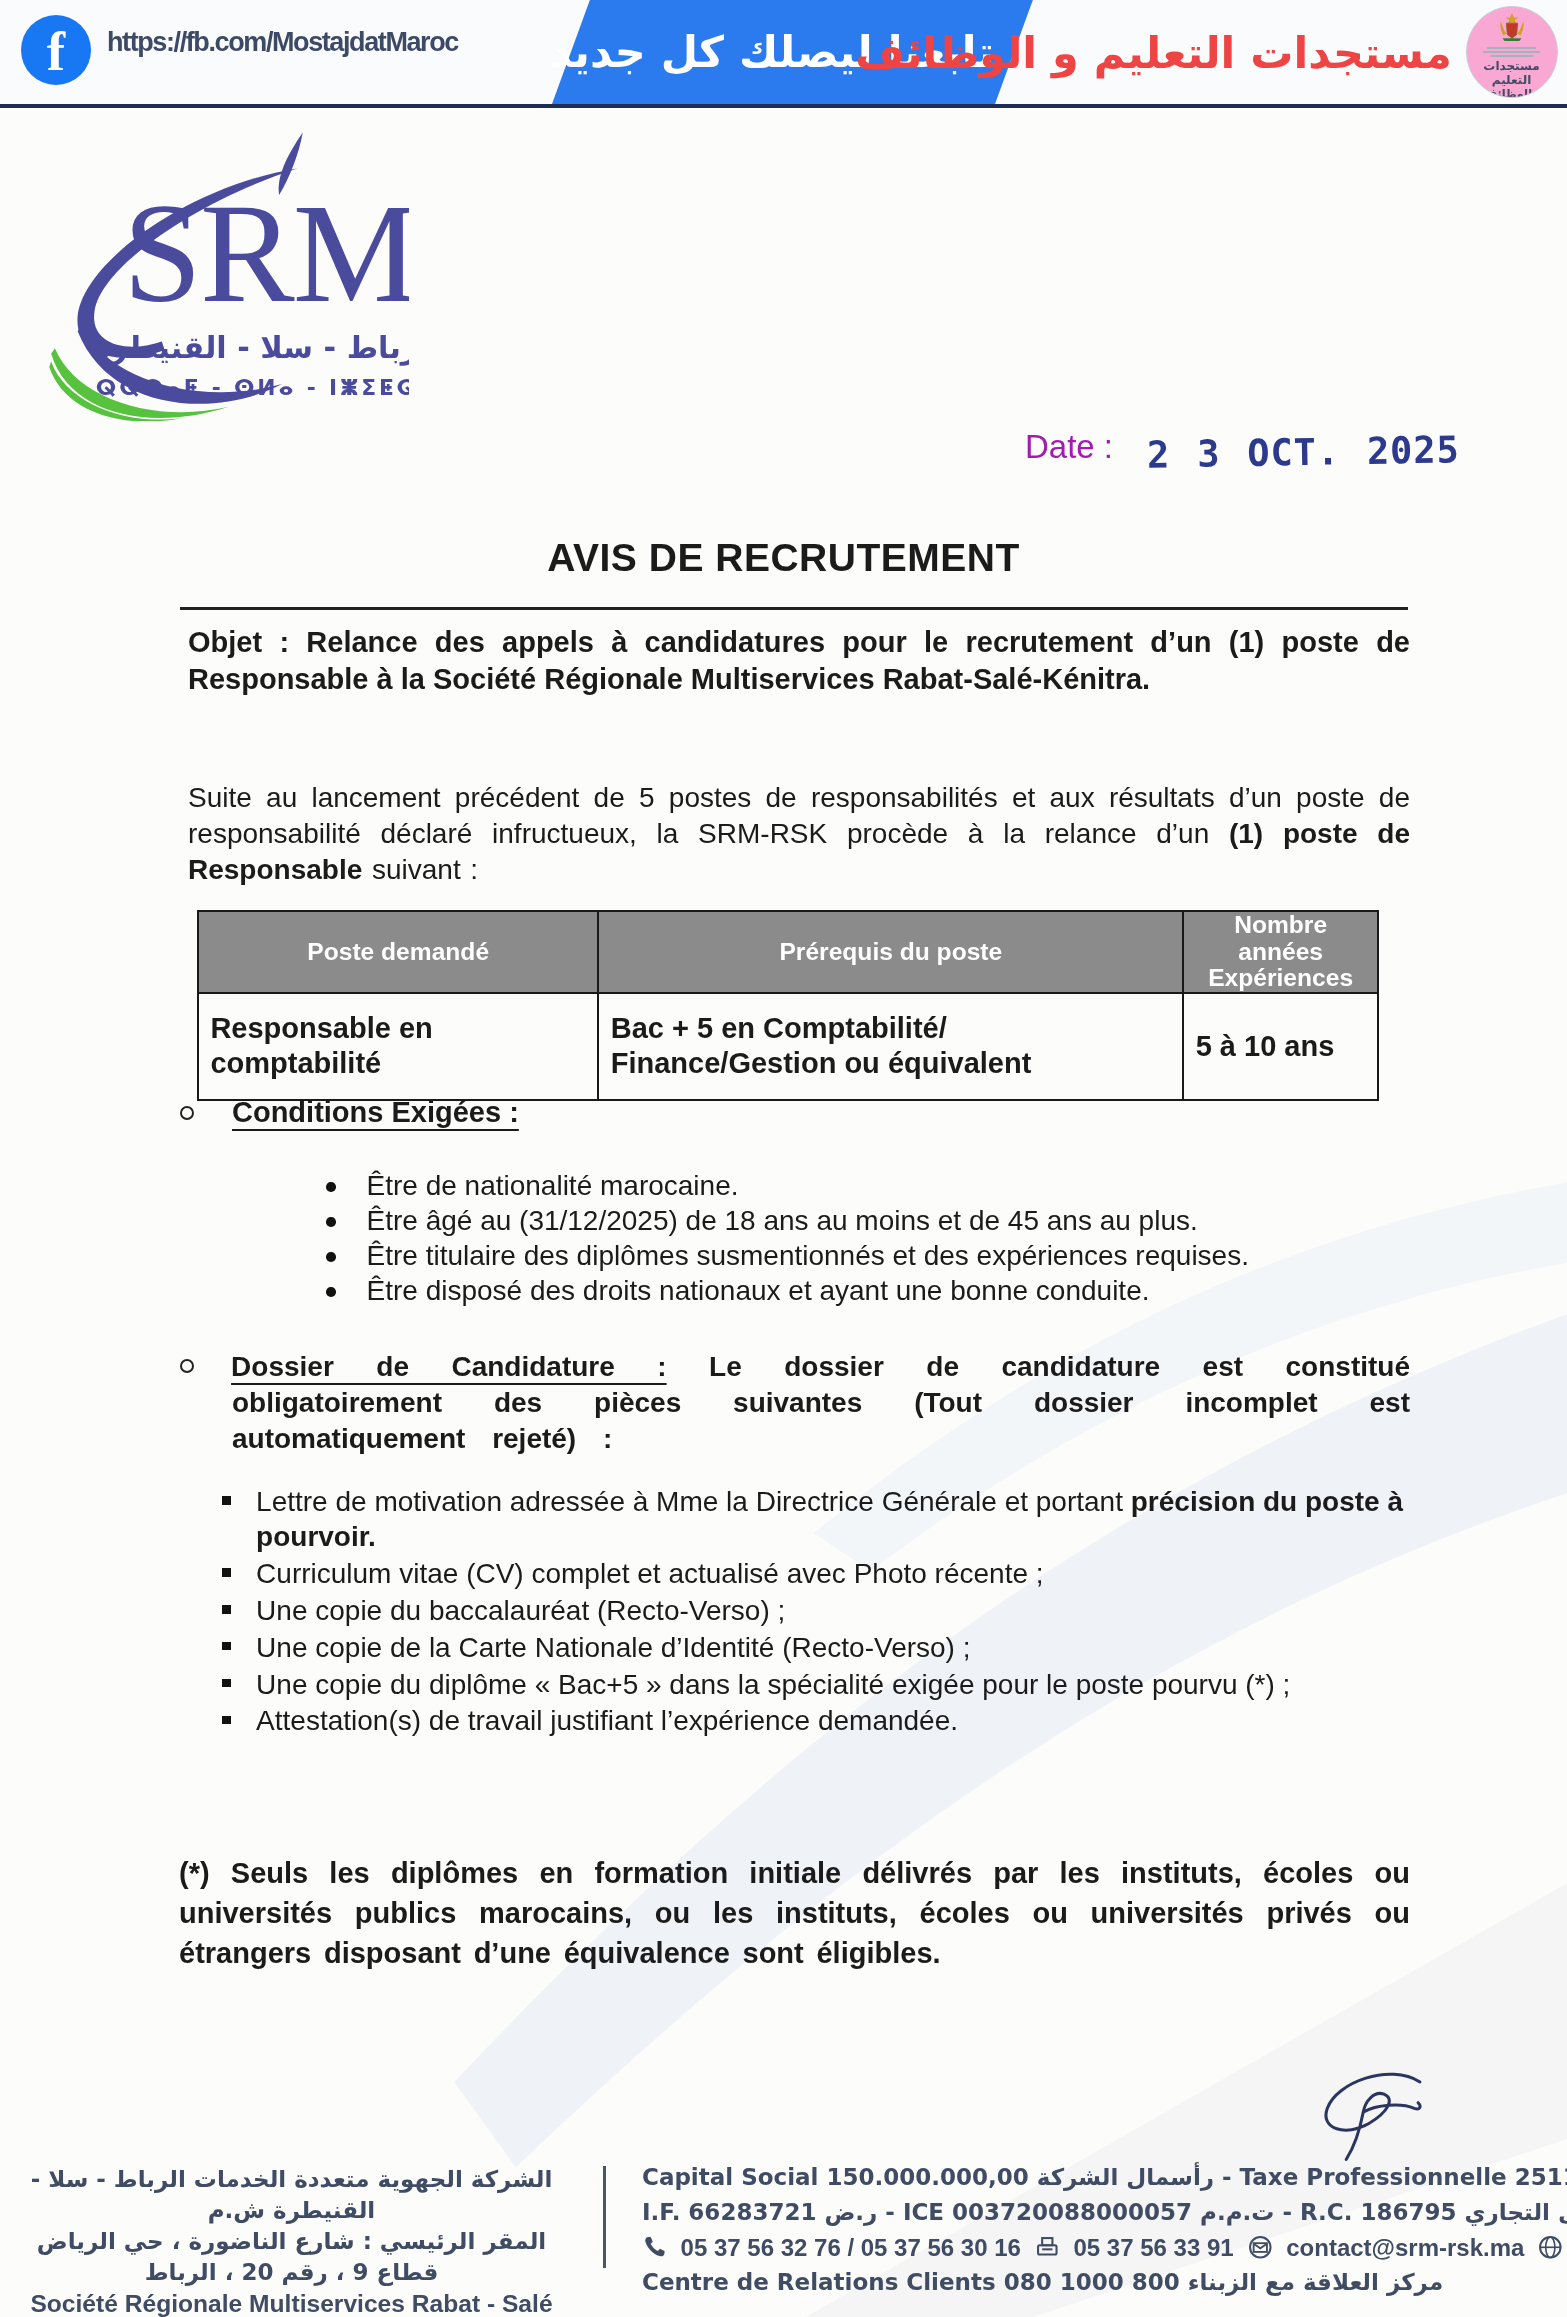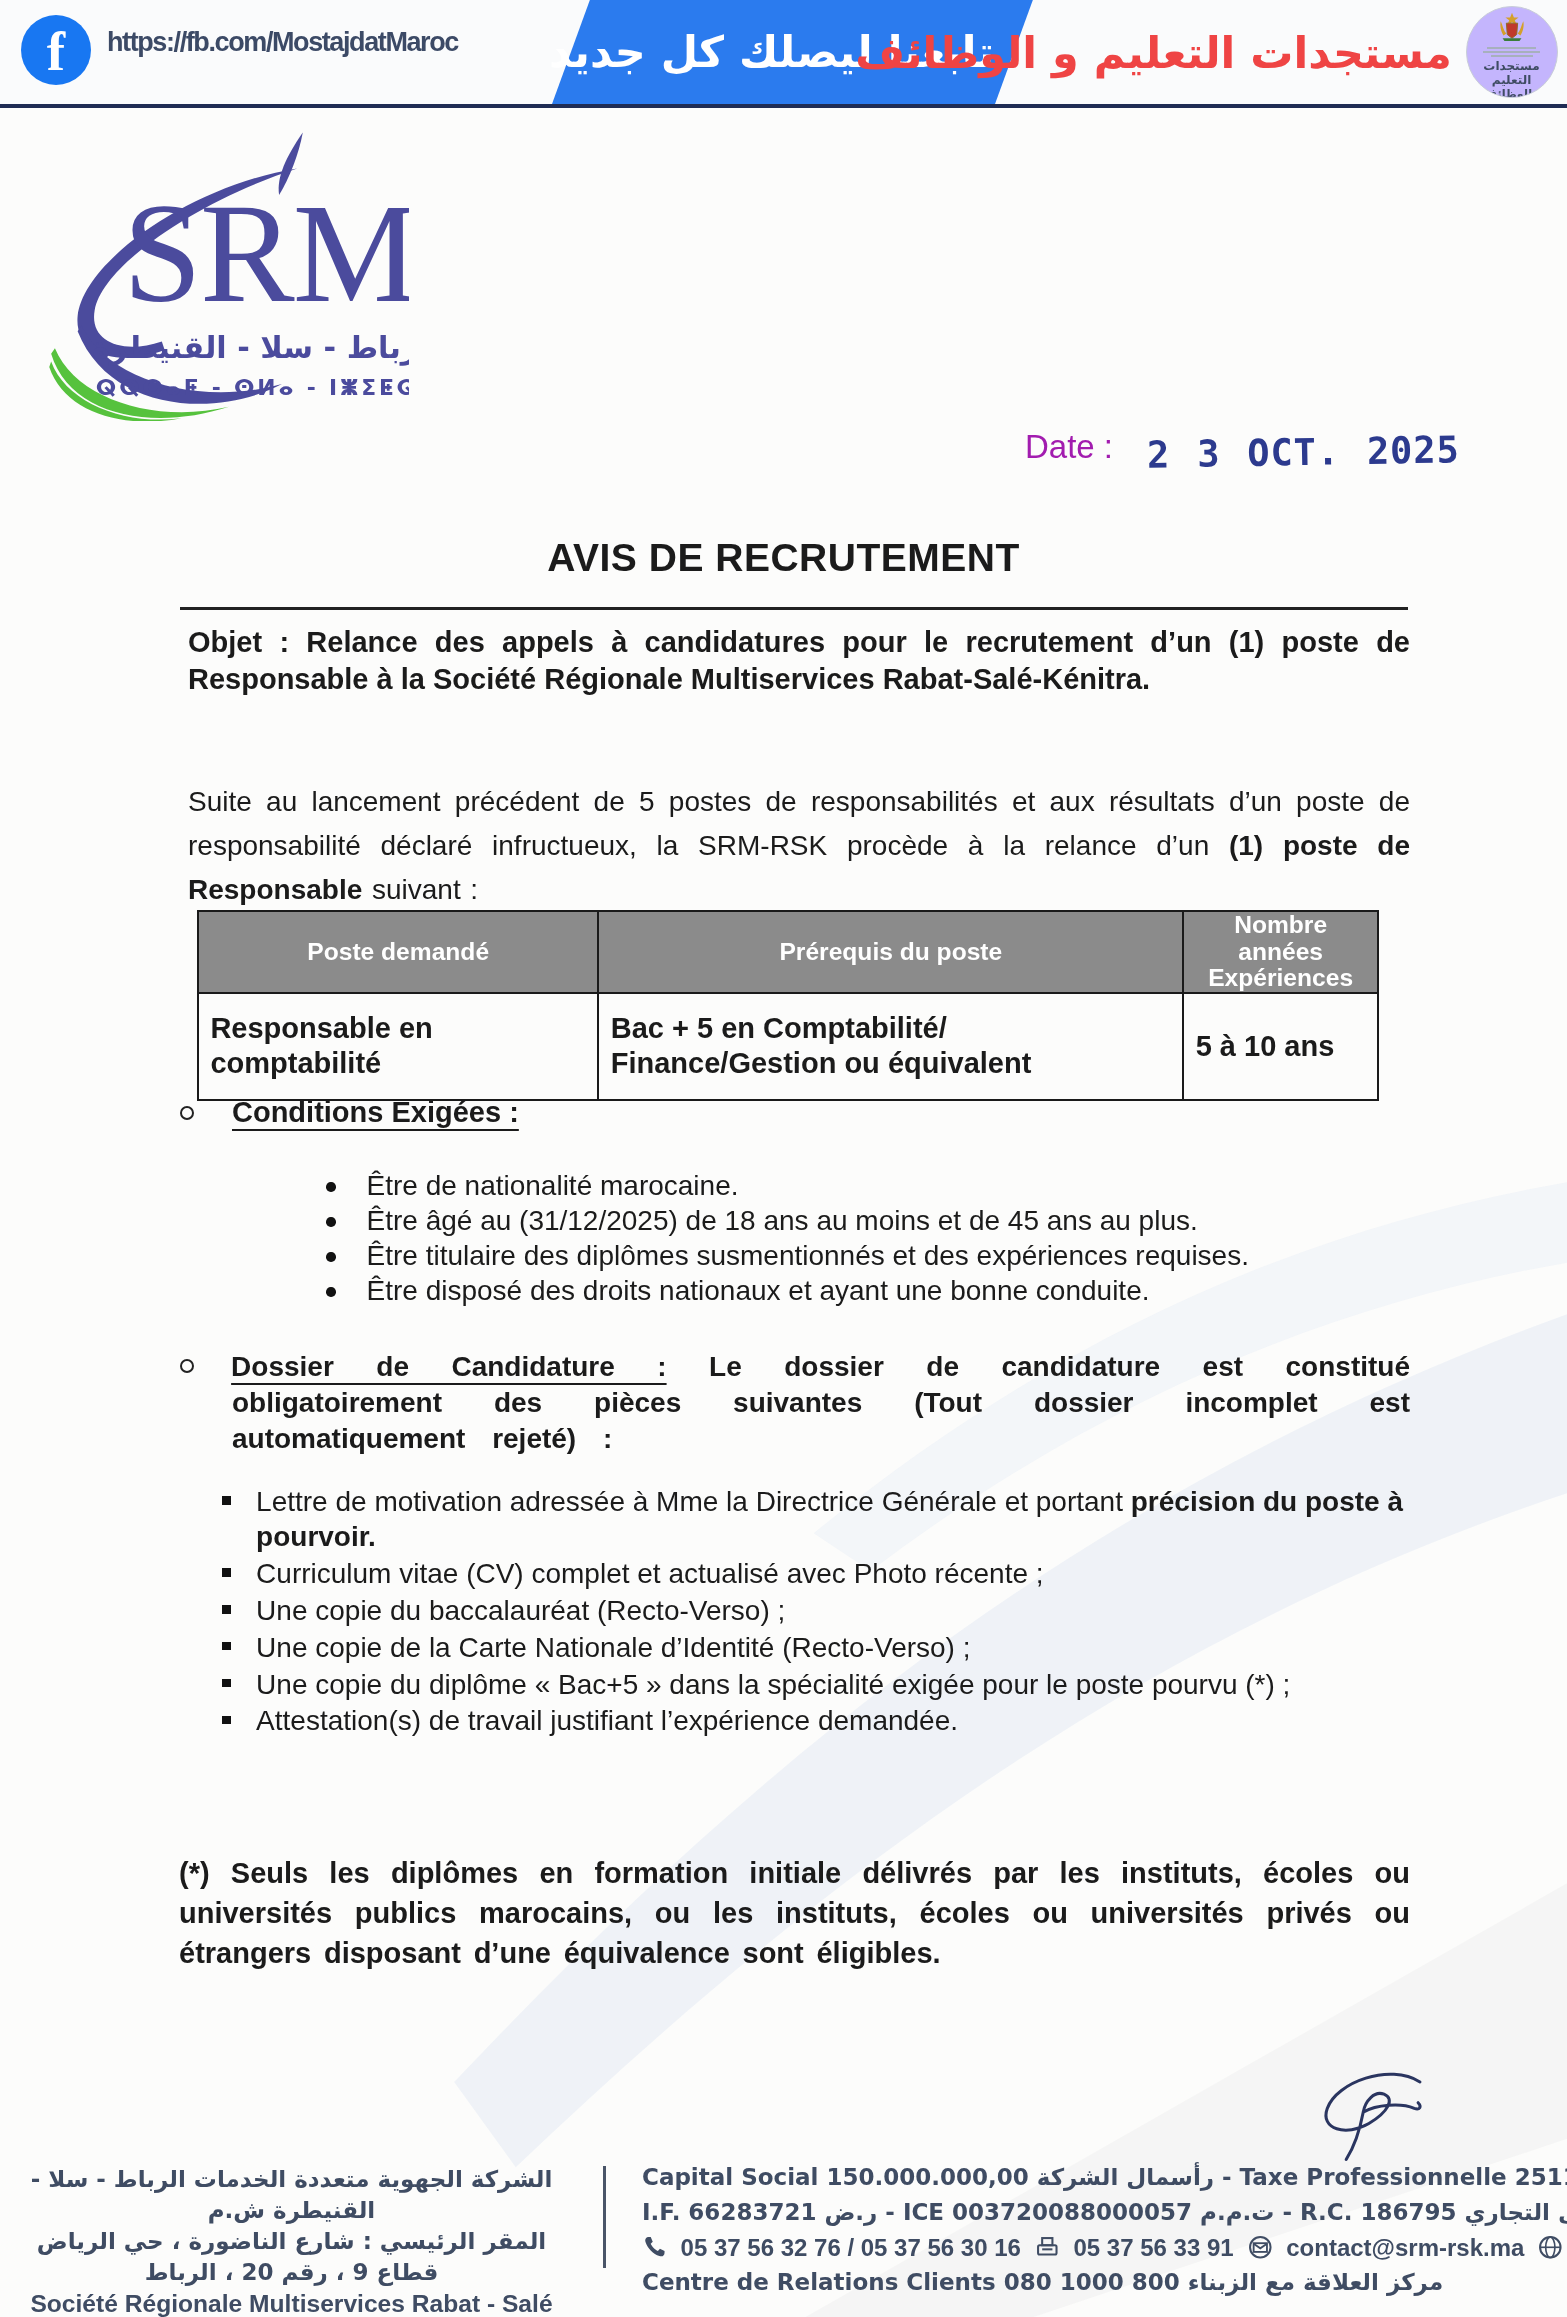--- a/index.html
+++ b/index.html
@@ -14,40 +14,40 @@
   .fb-circle{position:absolute;left:21px;top:15px;width:70px;height:70px;border-radius:50%;
              background:#1877f2;color:#fff;font-weight:bold;font-size:55px;text-align:center;
              line-height:74px;font-family:"Liberation Serif",serif;}
   .fb-url{position:absolute;left:107px;top:27.4px;font-size:27px;font-weight:bold;color:#3c4a66;
           letter-spacing:-1.4px;}
   .blue-band{position:absolute;left:552px;top:0;width:443px;height:104px;background:#2b7bee;
              transform:skewX(-20deg);transform-origin:bottom left;}
   .blue-band-txt{position:absolute;left:530px;top:0;width:483px;height:104px;display:flex;
                  align-items:center;justify-content:center;color:#fff;font-size:43px;font-weight:bold;}
   .page-name{position:absolute;right:115px;top:28px;font-size:43px;font-weight:bold;color:#ef4444;}
-  .badge{position:absolute;right:9.5px;top:5.7px;width:92px;height:92px;border-radius:50%;background:#c4b5fd;
+  .badge{position:absolute;right:9.5px;top:5.7px;width:92px;height:92px;border-radius:50%;background:#f9a8d4;
          border:1.9px solid #c9ced8;box-sizing:border-box;text-align:center;overflow:hidden;}
   .badge .tiny-lines div{height:1.9px;background:#a7b0bd;margin:1.9px auto;}
   .badge-l1{font-size:12px;font-weight:bold;color:#3f4c63;margin-top:0.9px;}
   .badge-l2{font-size:11.4px;font-weight:bold;color:#3f4c63;}
   
   .logo{position:absolute;left:49px;top:123px;width:360px;height:298px;z-index:1;}
   
   .date-label{position:absolute;left:1025px;top:428px;font-size:33px;color:#a21caf;z-index:1;}
   .date-stamp{position:absolute;left:1147px;top:431px;font-family:"DejaVu Sans Mono",monospace;
               font-weight:bold;font-size:37px;color:#2c3a8e;letter-spacing:0.9px;word-spacing:3.8px;
               transform:rotate(-1deg);z-index:1;}
   
   .sec{position:absolute;z-index:1;}
   .title{left:0;top:536px;width:1567px;text-align:center;font-size:39px;font-weight:bold;
          letter-spacing:0.5px;}
   .rule{left:180px;top:607px;width:1228px;height:2.8px;background:#222;}
   .objet{left:188px;top:624px;width:1222px;font-size:29px;font-weight:bold;line-height:37px;
          text-align:justify;}
-  .intro{left:188px;top:780px;width:1222px;font-size:28px;line-height:44px;text-align:justify;
+  .intro{left:188px;top:780px;width:1222px;font-size:28px;line-height:36px;text-align:justify;
          word-spacing:1.9px;}
   .tbl{left:197px;top:910px;width:1182px;border-collapse:collapse;}
   .tbl th{background:#8b8b8b;color:#fff;font-size:24.6px;font-weight:bold;border:2.8px solid #1a1a1a;
           height:55px;line-height:26.5px;padding:0 5.7px;margin-left:44px;}
   .tbl td{border:2.8px solid #1a1a1a;font-size:29px;font-weight:bold;height:102px;padding:1.9px 11.4px;
           line-height:35px;}
   .sec-head{font-size:29px;font-weight:bold;}
   .sec-head .hd{text-decoration:underline;text-underline-offset:6.6px;text-decoration-thickness:2.4px;}
   .marker{position:absolute;width:14px;height:14px;border:2.4px solid #222;border-radius:50%;
           box-sizing:border-box;z-index:1;}

